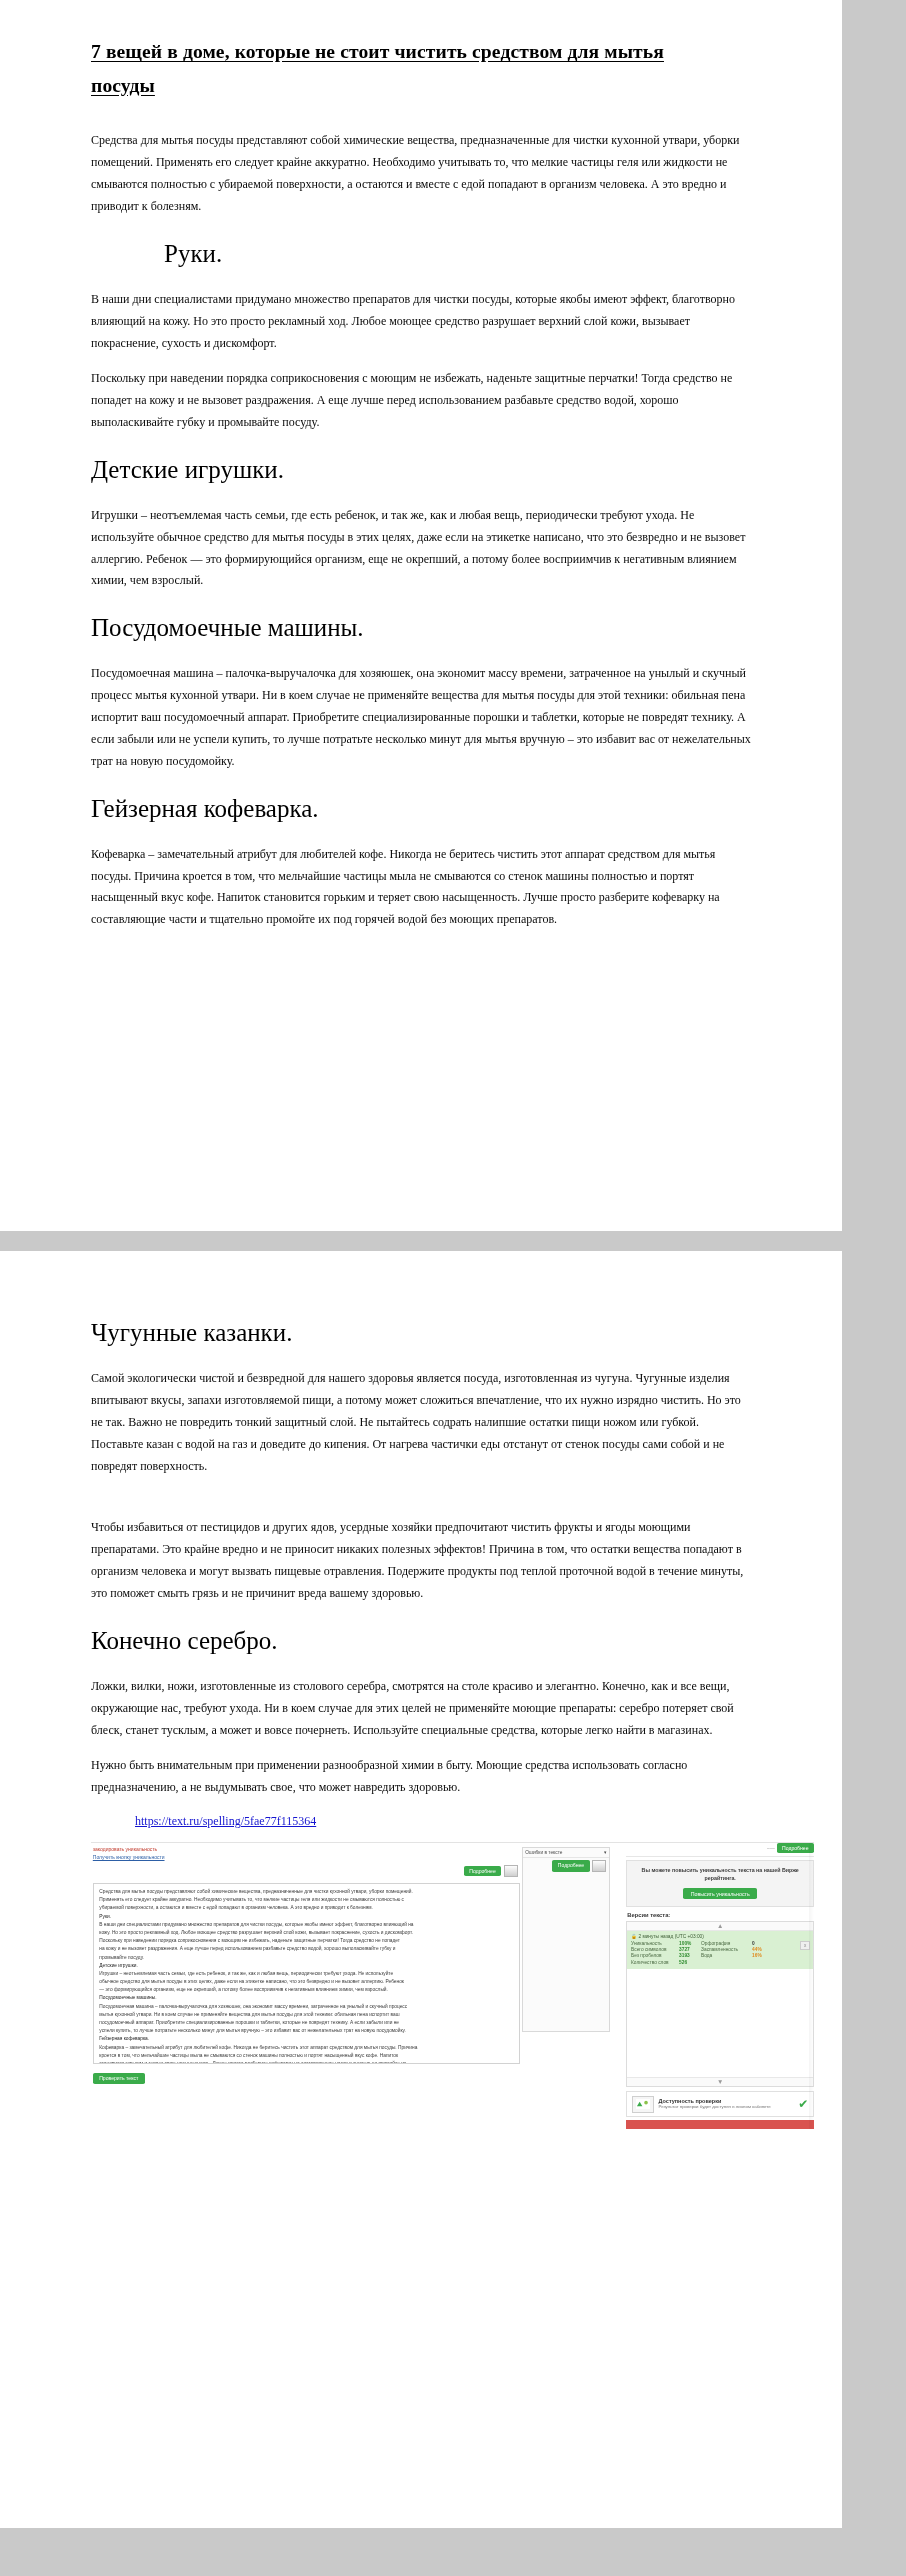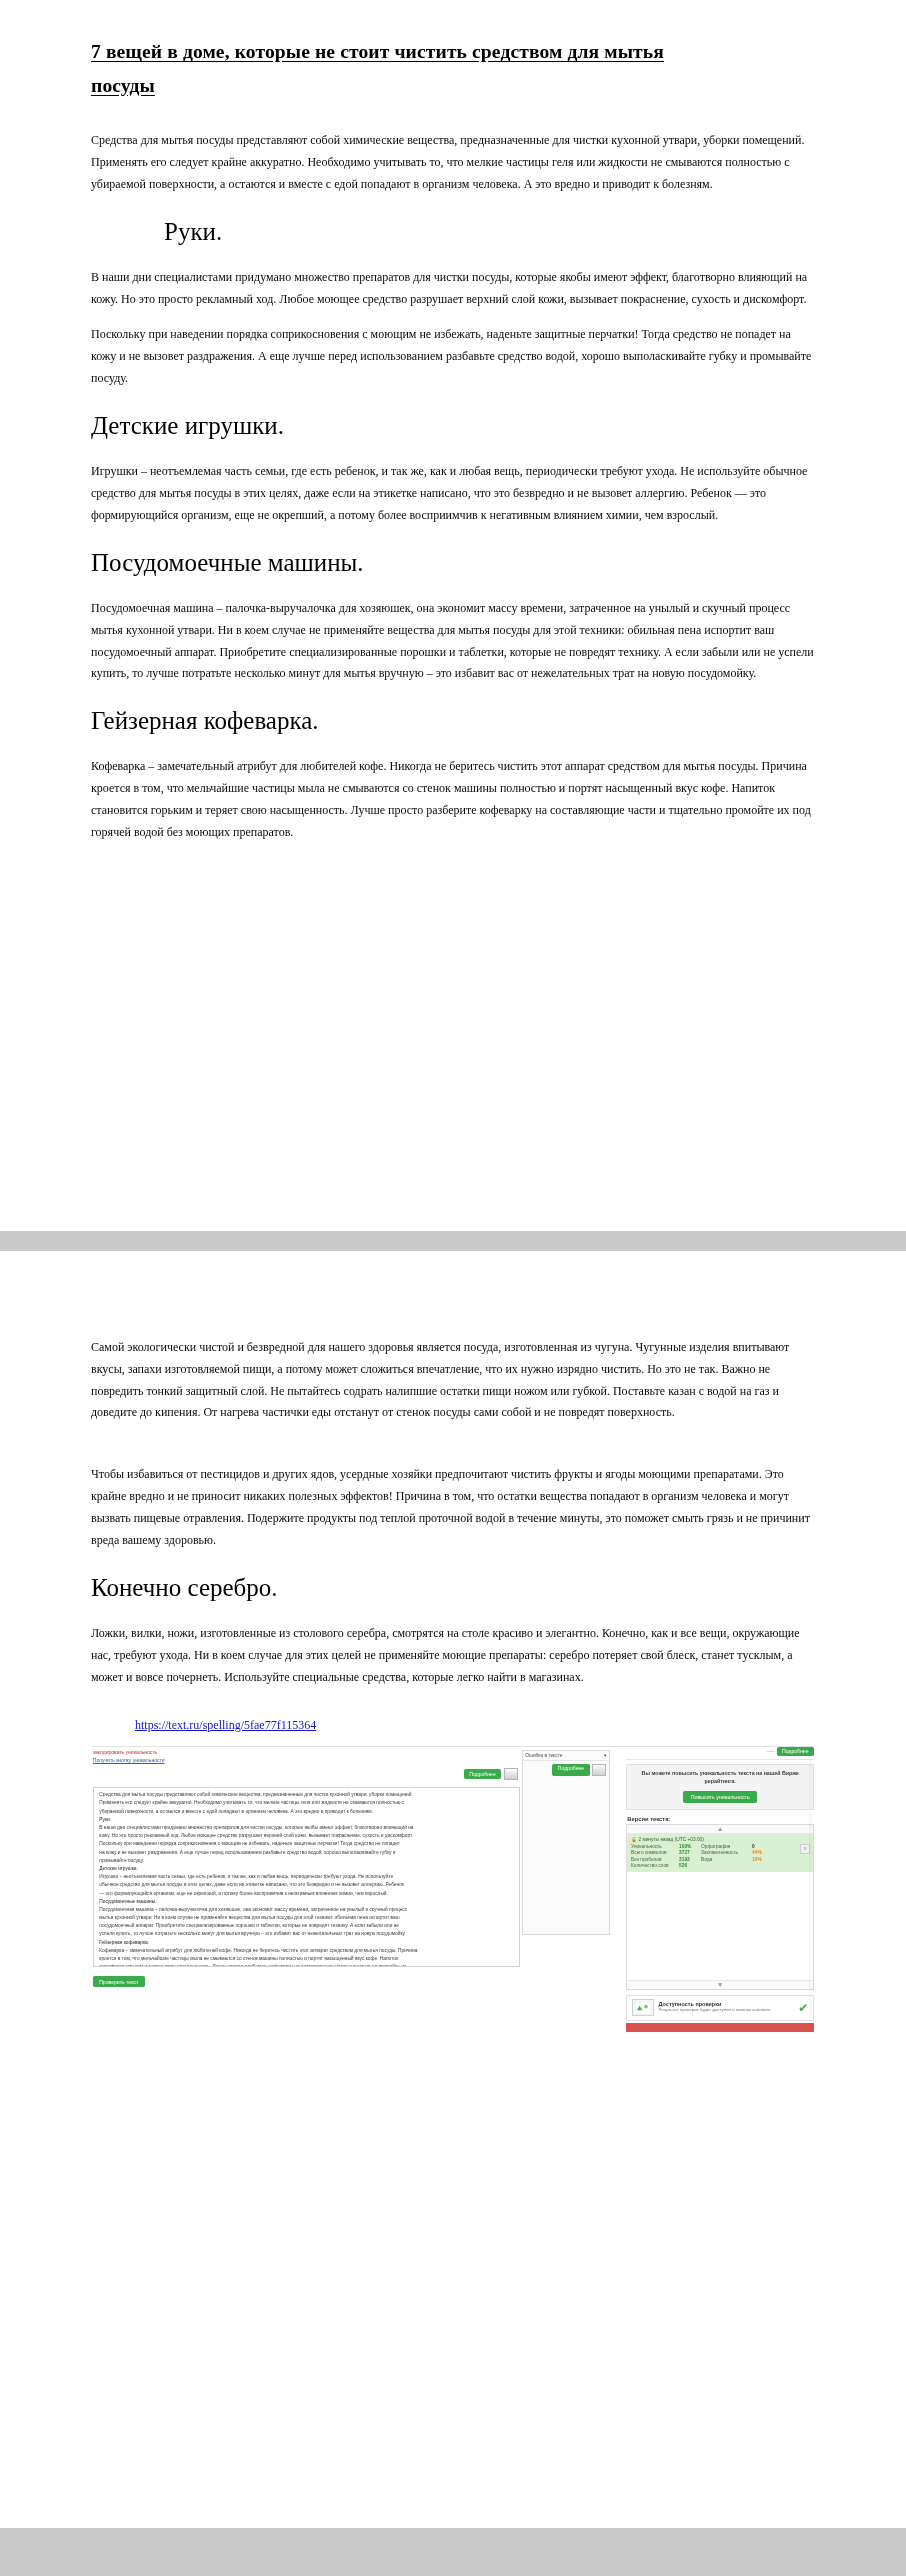--- a/index.html
+++ b/index.html
@@ -7,21 +7,21 @@
     padding: 0;
     background: #c9c9c9;
   }
   body {
     width: 906px;
     font-family: "Liberation Serif", "DejaVu Serif", serif;
     -webkit-font-smoothing: none;
   }
   .page {
     background: #ffffff;
-    width: 906px;
+    width: 842px;
     box-sizing: border-box;
     padding: 0 91px;
     position: relative;
   }
   #page-1 { padding-top: 35px; padding-bottom: 27px; min-height: 1231px; }
   .gap { height: 20px; background: #c9c9c9; }
   #page-2 { padding-top: 66px; padding-bottom: 37px; min-height: 1277px; }
 
   h1.doc-title {
     font-family: "Liberation Serif", "DejaVu Serif", serif;
@@ -256,32 +256,34 @@
   <h2 class="sec-head">Гейзерная кофеварка.</h2>
   <div class="sp-md"></div>
   <p class="body-text">Кофеварка – замечательный атрибут для любителей кофе. Никогда не беритесь чистить этот аппарат средством для мытья посуды. Причина кроется в том, что мельчайшие частицы мыла не смываются со стенок машины полностью и портят насыщенный вкус кофе. Напиток становится горьким и теряет свою насыщенность.  Лучше просто разберите кофеварку на составляющие части и тщательно промойте их под горячей водой без моющих препаратов.</p>
 
 </div>
 
 <div class="gap"></div>
 
 <div class="page" id="page-2">
 
+  <h2 class="sec-head">Чугунные казанки.</h2>
   <div class="sp-md"></div>
   <p class="body-text">Самой экологически чистой и безвредной для нашего здоровья является посуда, изготовленная из чугуна. Чугунные изделия впитывают вкусы, запахи изготовляемой пищи, а потому может сложиться впечатление, что их нужно изрядно чистить. Но это не так. Важно не повредить тонкий защитный слой. Не пытайтесь содрать налипшие остатки пищи ножом или губкой. Поставьте казан с водой на газ и доведите до кипения. От нагрева частички еды отстанут от стенок посуды сами собой и не повредят поверхность.</p>
 
   <div class="sp-md"></div>
   <div class="sp-md"></div>
   <p class="body-text">Чтобы избавиться от пестицидов и других ядов, усердные хозяйки предпочитают чистить фрукты и ягоды моющими препаратами. Это крайне вредно и не приносит никаких полезных эффектов! Причина в том, что остатки вещества попадают в организм человека и могут вызвать пищевые отравления. Подержите продукты под теплой проточной водой в течение минуты, это поможет смыть грязь и не причинит вреда вашему здоровью.</p>
 
   <div class="sp-md"></div>
   <h2 class="sec-head">Конечно серебро.</h2>
   <div class="sp-md"></div>
   <p class="body-text">Ложки, вилки, ножи, изготовленные из столового серебра, смотрятся на столе красиво и элегантно. Конечно, как и все вещи, окружающие нас, требуют ухода. Ни в коем случае для этих целей не применяйте моющие препараты: серебро потеряет свой блеск, станет тусклым, а может и вовсе почернеть. Используйте специальные средства, которые легко найти в магазинах.</p>
   <div class="sp-sm"></div>
+  <p class="body-text">Нужно быть внимательным при применении разнообразной химии в быту. Моющие средства использовать согласно предназначению, а не выдумывать свое, что может навредить здоровью.</p>
 
   <div class="sp-sm"></div>
   <a class="doc-link" href="#">https://text.ru/spelling/5fae77f115364</a>
 
   
   <div class="shot">
 
     <div class="shot-top">
 
       <div class="shot-left">

